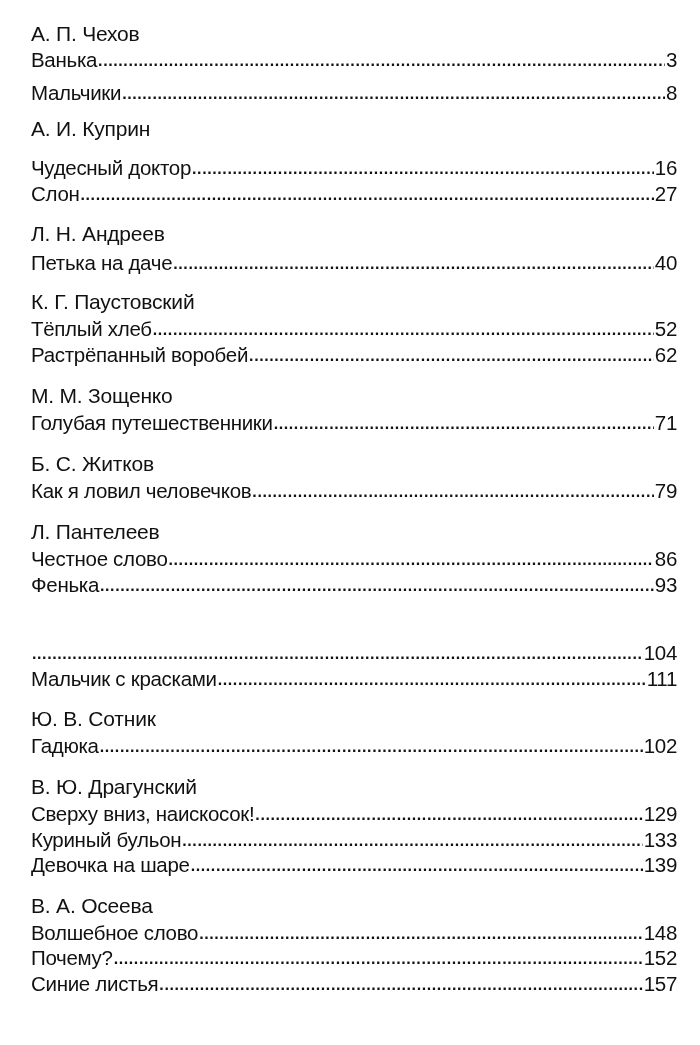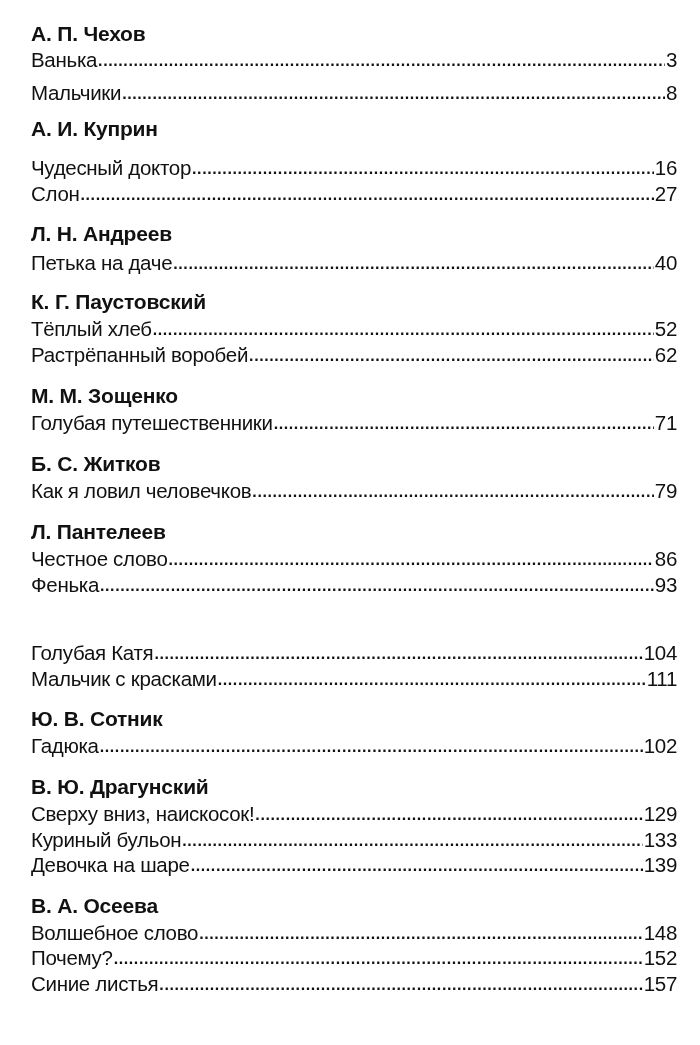--- a/index.html
+++ b/index.html
@@ -18,21 +18,21 @@
     .toc {
       position: absolute;
       left: 0;
       top: 0;
       width: 700px;
       height: 1045px;
     }
     .author {
       position: absolute;
       left: 31px;
-      font-weight: bold;
+      font-weight: normal;
       font-size: 21px;
       line-height: 24px;
       white-space: nowrap;
       letter-spacing: -0.2px;
     }
     .entry {
       position: absolute;
       left: 31px;
       width: 646px;
       height: 26px;
@@ -137,21 +137,20 @@
     <span class="leader"></span>
     <span class="page">86</span>
   </div>
   <div class="entry" style="top:572px">
     <span class="title">Фенька</span>
     <span class="leader"></span>
     <span class="page">93</span>
   </div>
 
   <div class="entry" style="top:640px">
-    <span class="title">Голубая Катя</span>
     <span class="leader"></span>
     <span class="page">104</span>
   </div>
   <div class="entry" style="top:666px">
     <span class="title">Мальчик с красками</span>
     <span class="leader"></span>
     <span class="page">111</span>
   </div>
 
   <div class="author" style="top:707px">Ю. В. Сотник</div>

